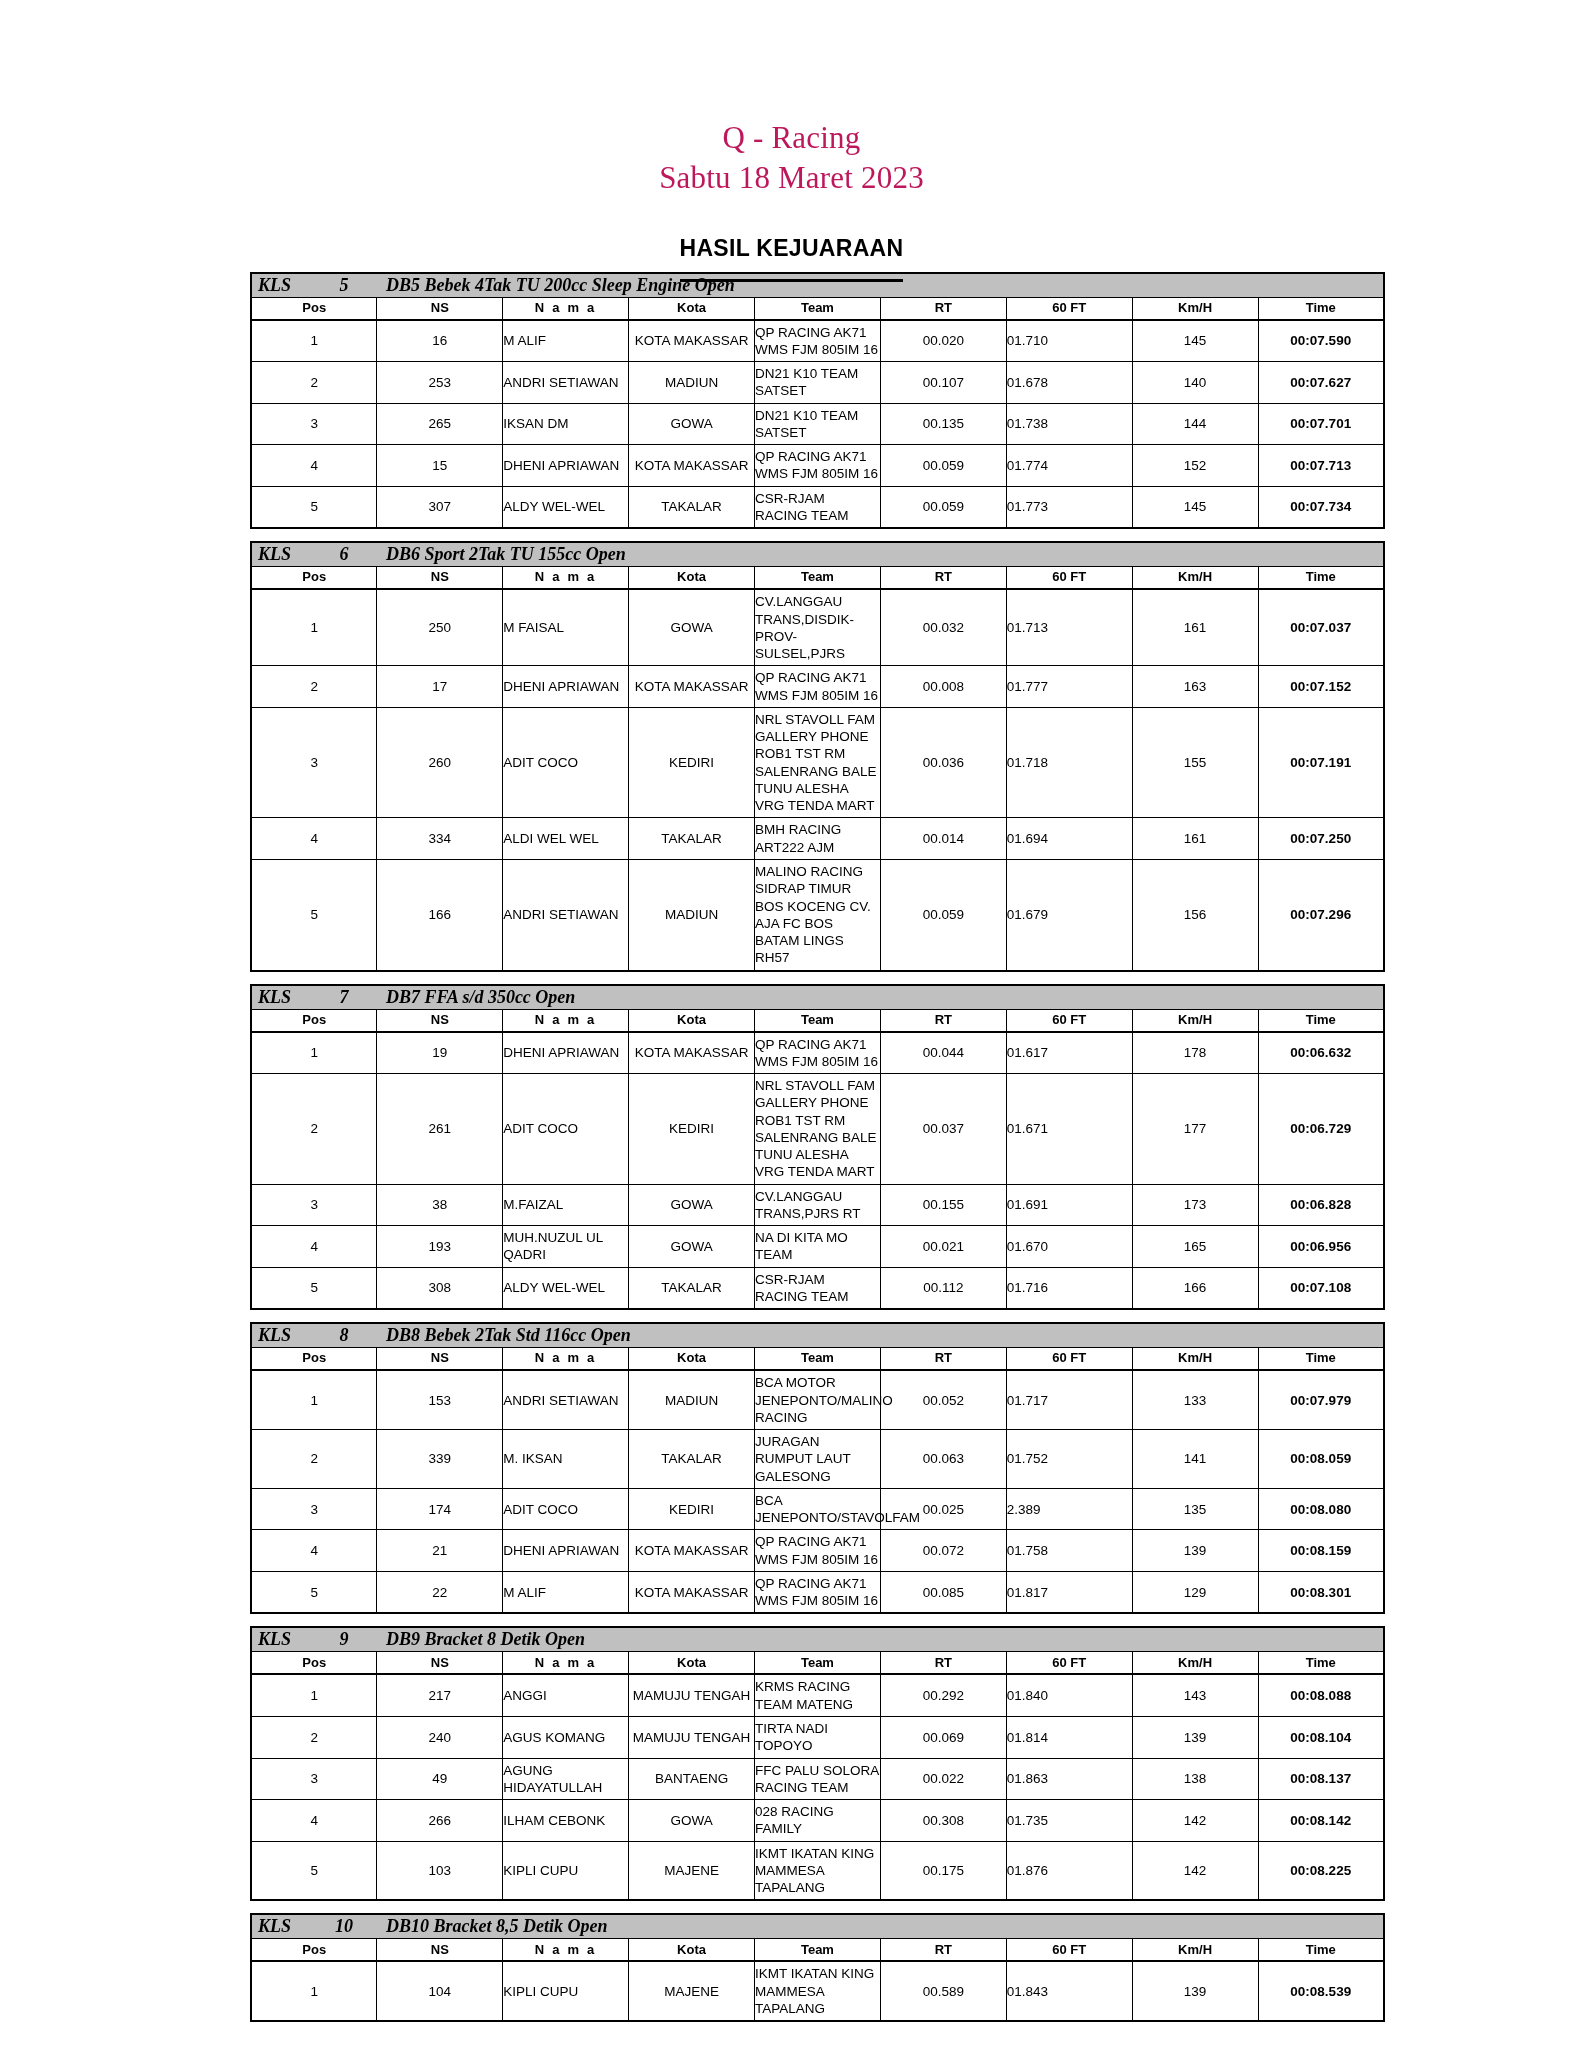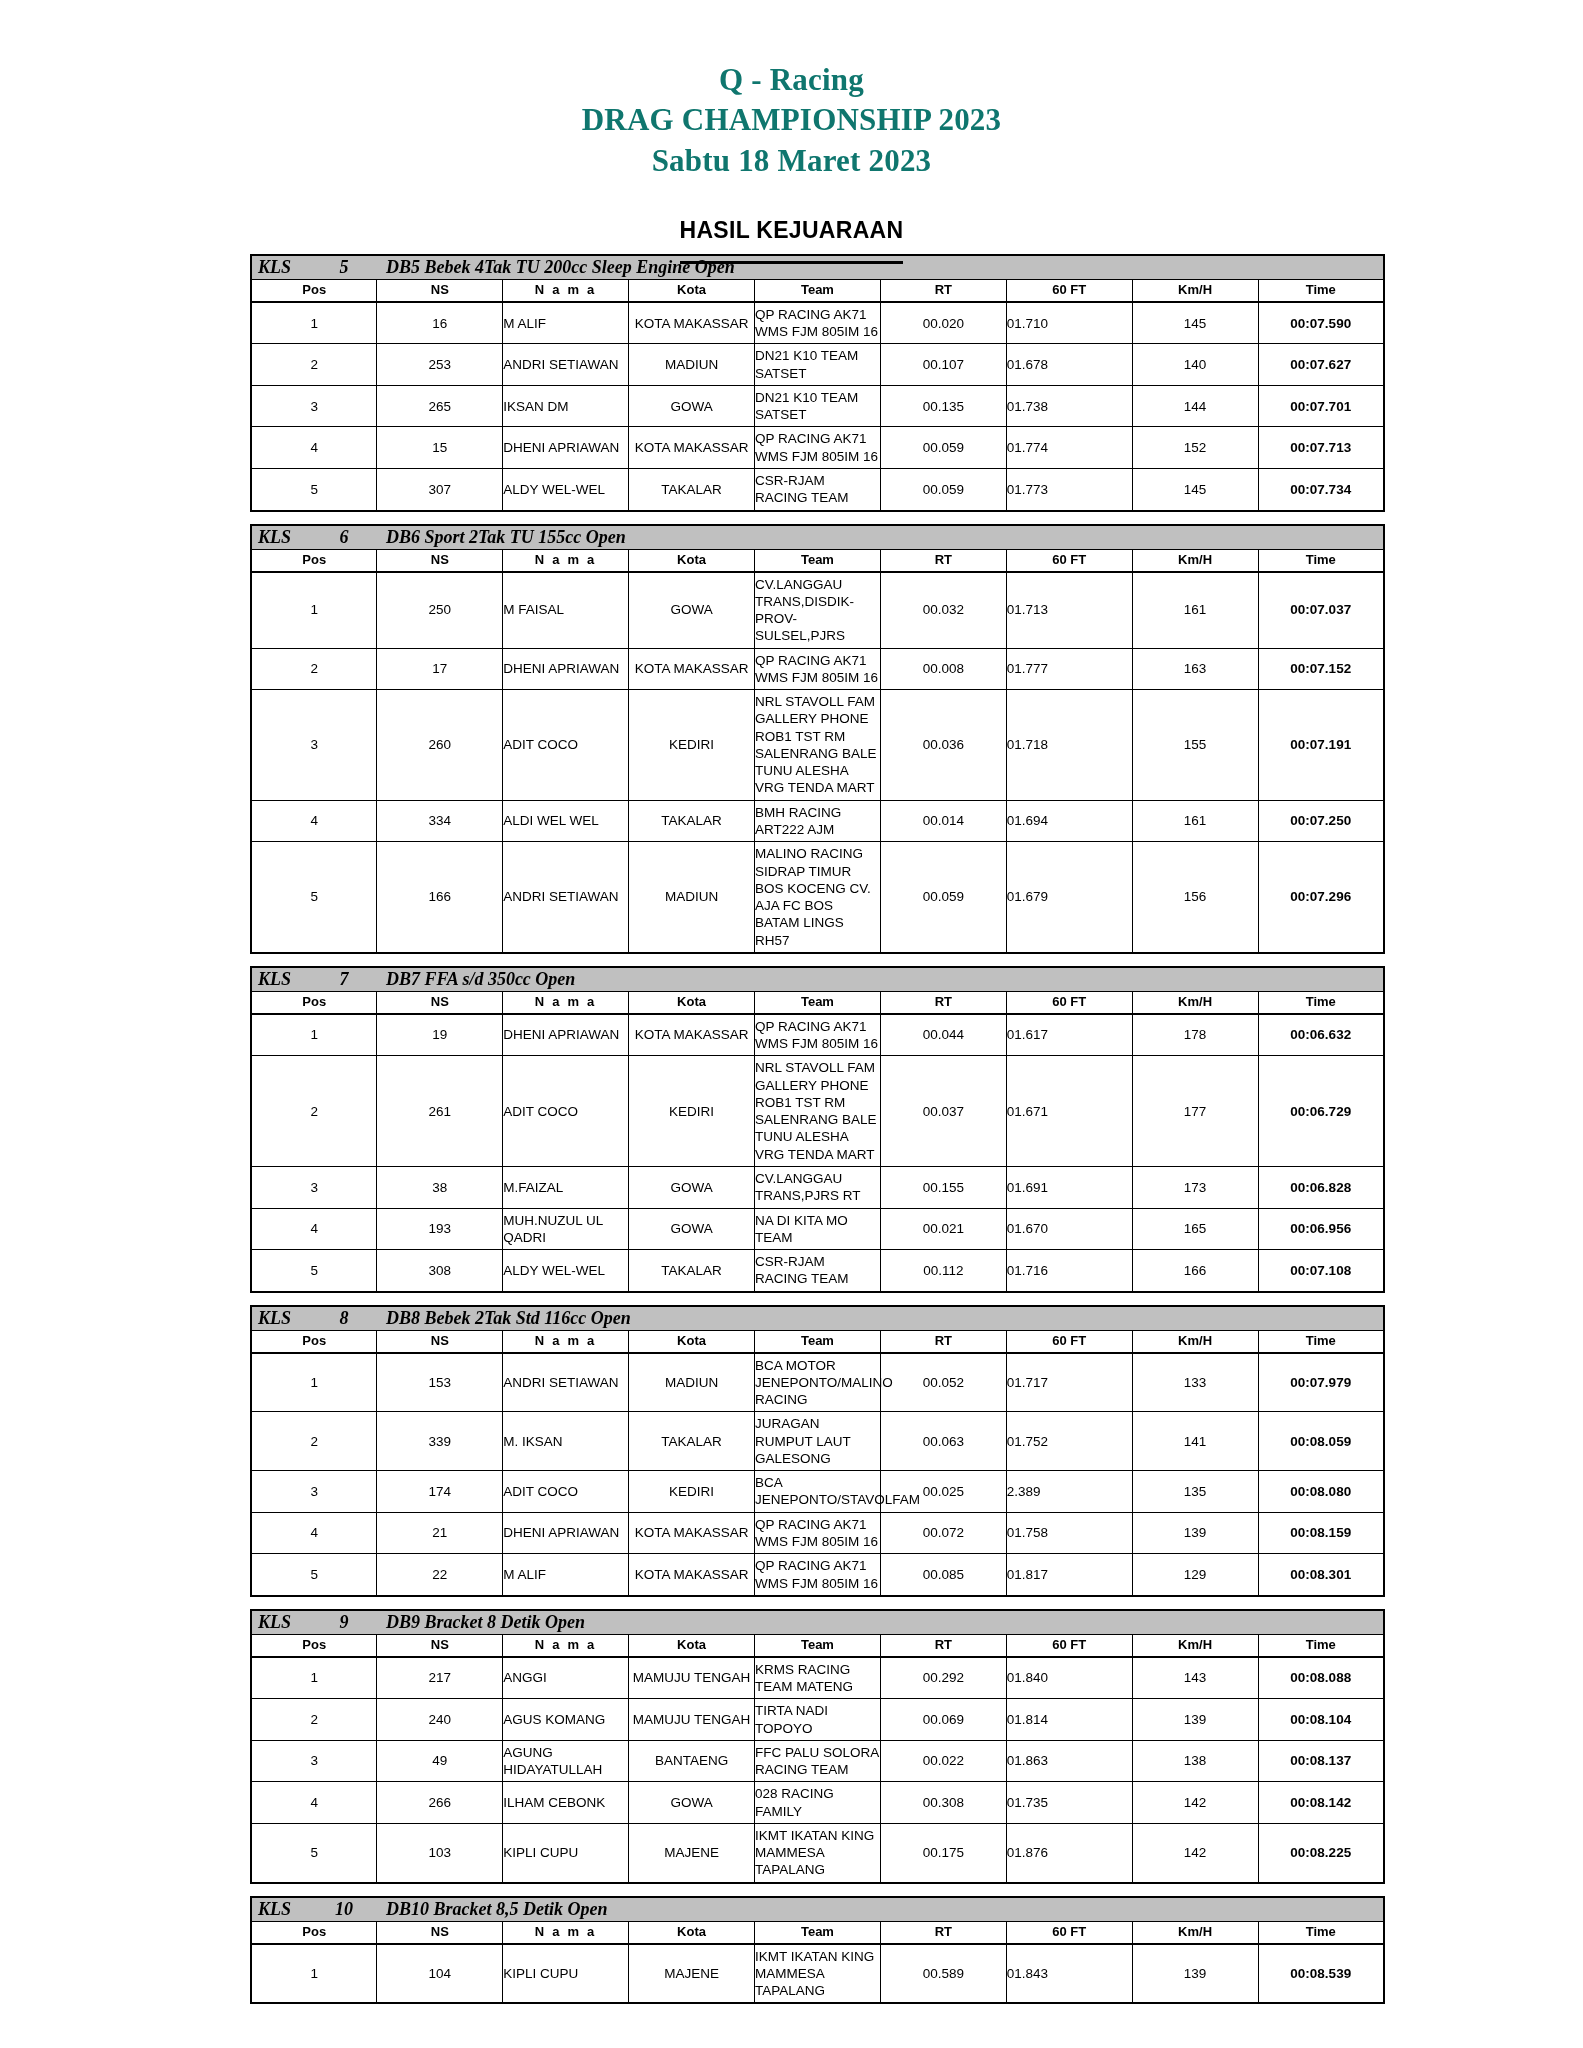--- a/index.html
+++ b/index.html
@@ -17,24 +17,24 @@
   .page {
     width: 1583px;
     height: 2048px;
     box-sizing: border-box;
     padding: 0;
     position: relative;
   }
   
   .title-block {
     text-align: center;
-    padding-top: 60px;
+    padding-top: 118px;
     font-family: "Liberation Serif", serif;
-    font-weight: bold;
-    color: #0f766e;
+    font-weight: normal;
+    color: #be185d;
   }
   .title-line {
     line-height: 1.30;
     letter-spacing: 0.2px;
   }
   .title-1 { font-size: 31px; }
   .title-2 { font-size: 31px; }
   .title-3 { font-size: 31px; }
   .title-4 { font-size: 31px; }
 
@@ -122,21 +122,20 @@
 
   .cellpad { padding: 3px 0; }
 </style>
 </head>
 <body>
 
 <div class="page">
 
   <div class="title-block">
     <div class="title-line title-1">Q - Racing</div>
-    <div class="title-line title-2">DRAG CHAMPIONSHIP 2023</div>
     <div class="title-line title-4">Sabtu 18 Maret 2023</div>
   </div>
 
   <div class="section-heading">
     <span>HASIL KEJUARAAN</span>
   </div>
 
   <div class="tables-wrap">
       <table class="kls-table">
         <tbody>

